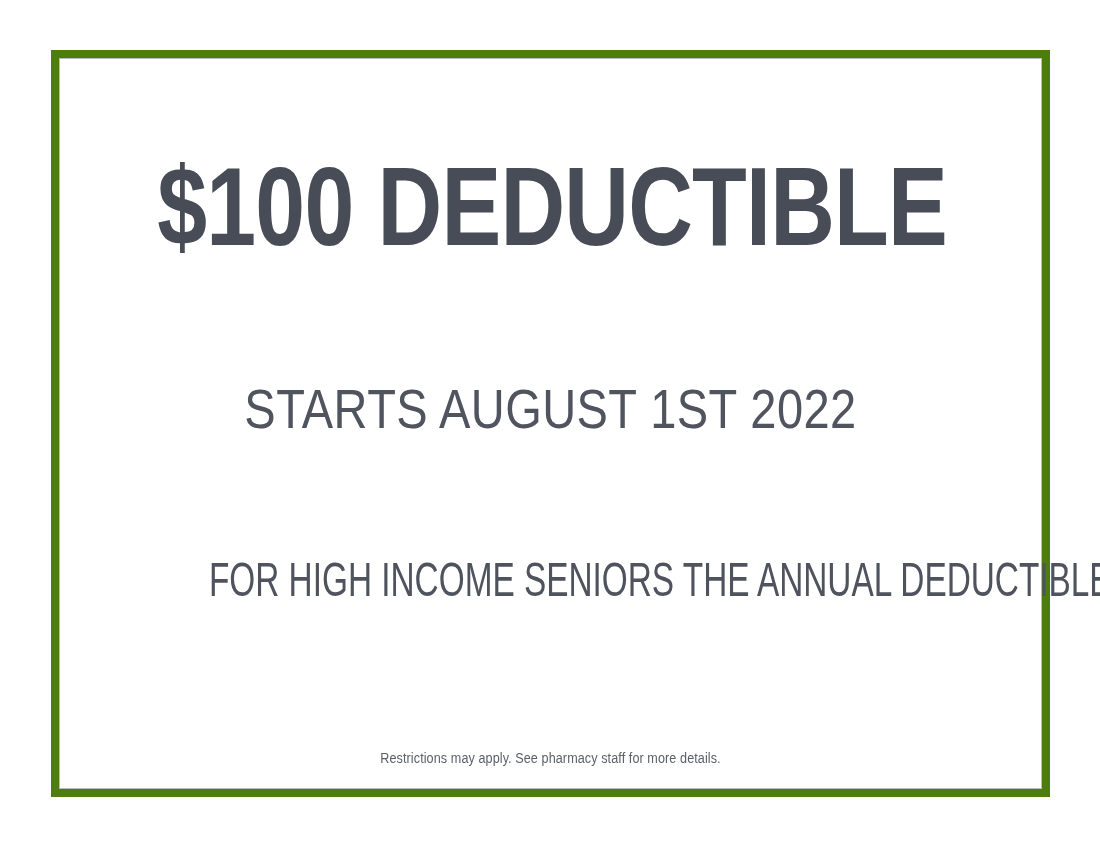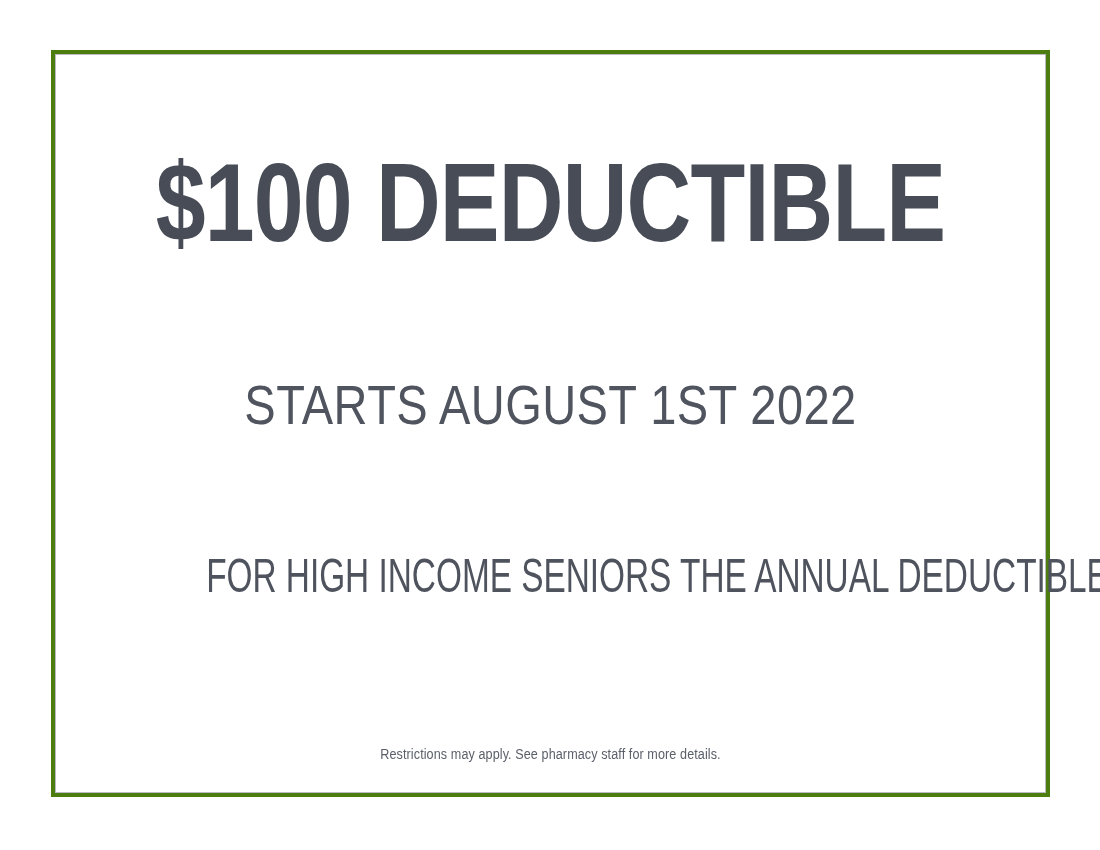--- a/index.html
+++ b/index.html
@@ -23,21 +23,21 @@
   }
 
   
   .frame {
     position: absolute;
     left: 51px;
     top: 50px;
     width: 999px;
     height: 747px;
     box-sizing: border-box;
-    border: 4px solid #4d7c0f;
+    border: 8px solid #4d7c0f;
     background: #ffffff;
   }
   
   .frame-inner-rule {
     position: absolute;
     left: 0;
     top: 0;
     right: 0;
     bottom: 0;
     box-sizing: border-box;

